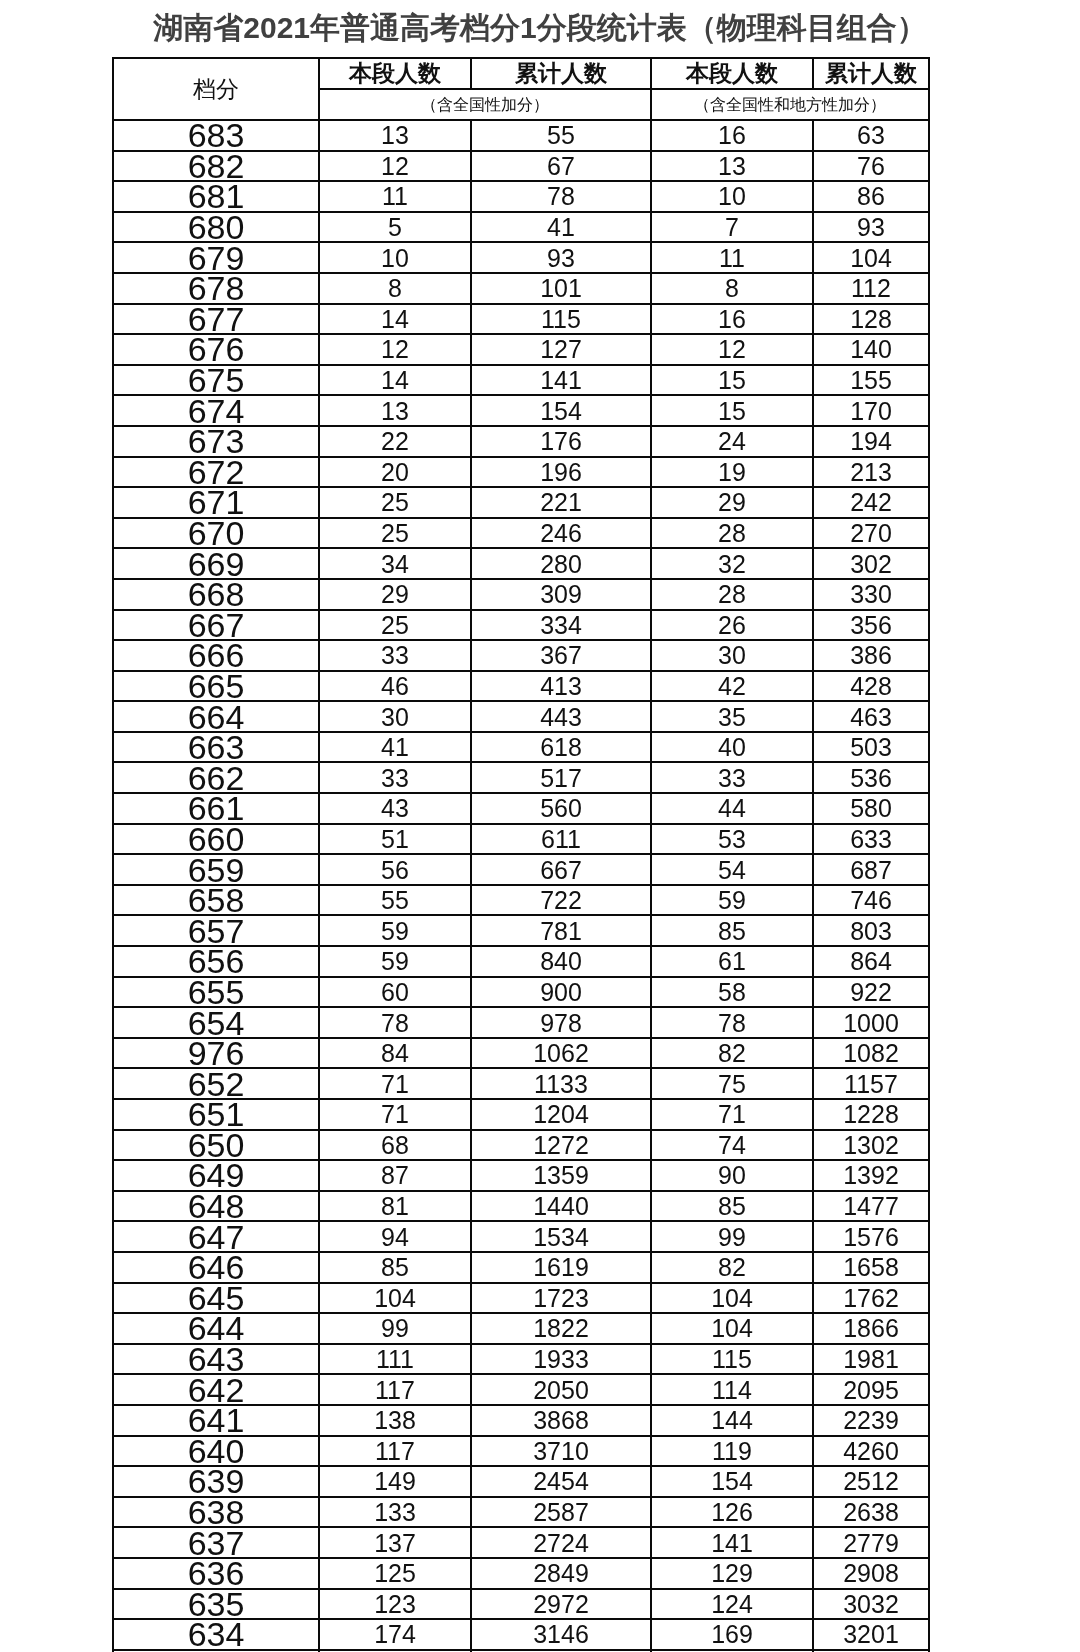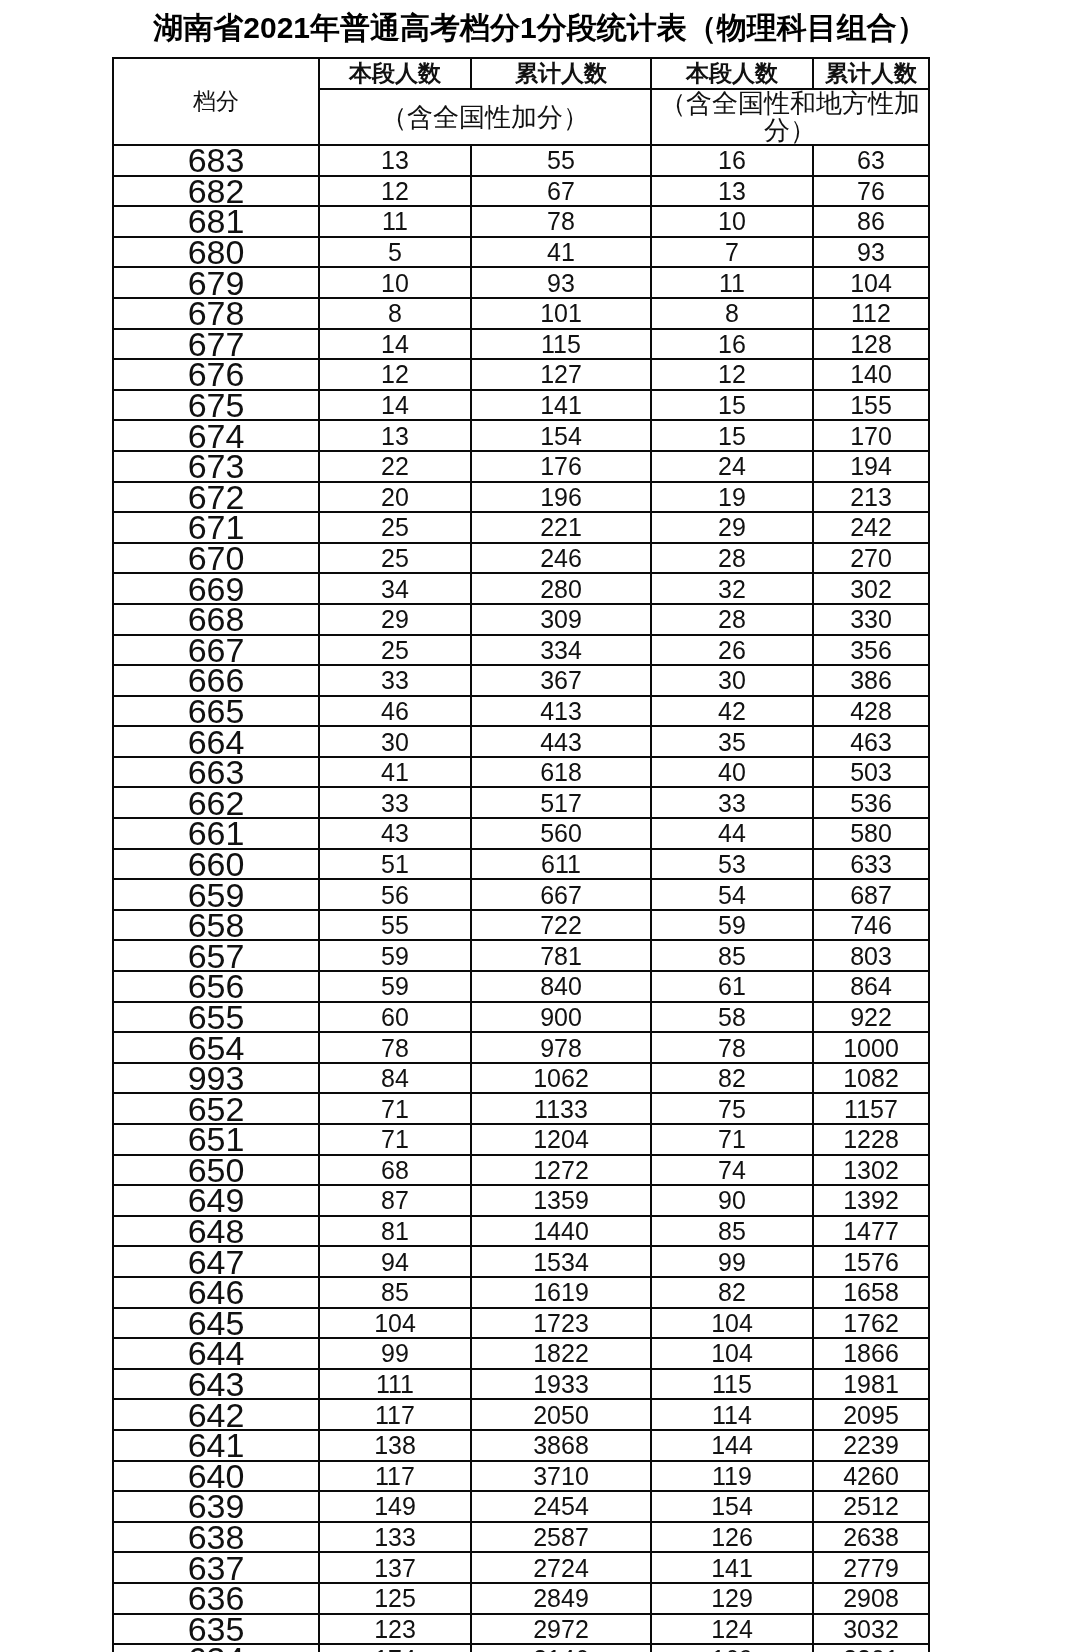--- a/index.html
+++ b/index.html
@@ -26,21 +26,21 @@
     top: 8px;
     left: 0;
     width: 1080px;
     text-align: center;
     font-family: "Liberation Sans", "DejaVu Sans", sans-serif;
     font-weight: bold;
     font-size: 30px;
     line-height: 40px;
     letter-spacing: 0px;
     white-space: nowrap;
-    color: #000000;
+    color: #404040;
   }
   #table-wrap {
     position: absolute;
     top: 57px;
     left: 112px;
     width: 816px;
   }
   table.score-table {
     border-collapse: collapse;
     width: 816px;
@@ -68,21 +68,21 @@
     font-weight: normal;
     border-radius: 7px;
   }
   th.hdr-sub {
     font-size: 23px;
     height: 29px;
     font-weight: bold;
     line-height: 27px;
   }
   th.hdr-note {
-    font-size: 26px;
+    font-size: 16px;
     height: 29px;
     font-weight: normal;
     line-height: 27px;
   }
   td.cell {
     font-size: 25px;
     height: 28.6px;
     line-height: 28px;
     font-weight: normal;
   }
@@ -322,21 +322,21 @@
             <td class="cell">922</td>
           </tr>
           <tr>
             <td class="cell cell-score">654</td>
             <td class="cell">78</td>
             <td class="cell">978</td>
             <td class="cell">78</td>
             <td class="cell">1000</td>
           </tr>
           <tr>
-            <td class="cell cell-score">993</td>
+            <td class="cell cell-score">976</td>
             <td class="cell">84</td>
             <td class="cell">1062</td>
             <td class="cell">82</td>
             <td class="cell">1082</td>
           </tr>
           <tr>
             <td class="cell cell-score">652</td>
             <td class="cell">71</td>
             <td class="cell">1133</td>
             <td class="cell">75</td>

